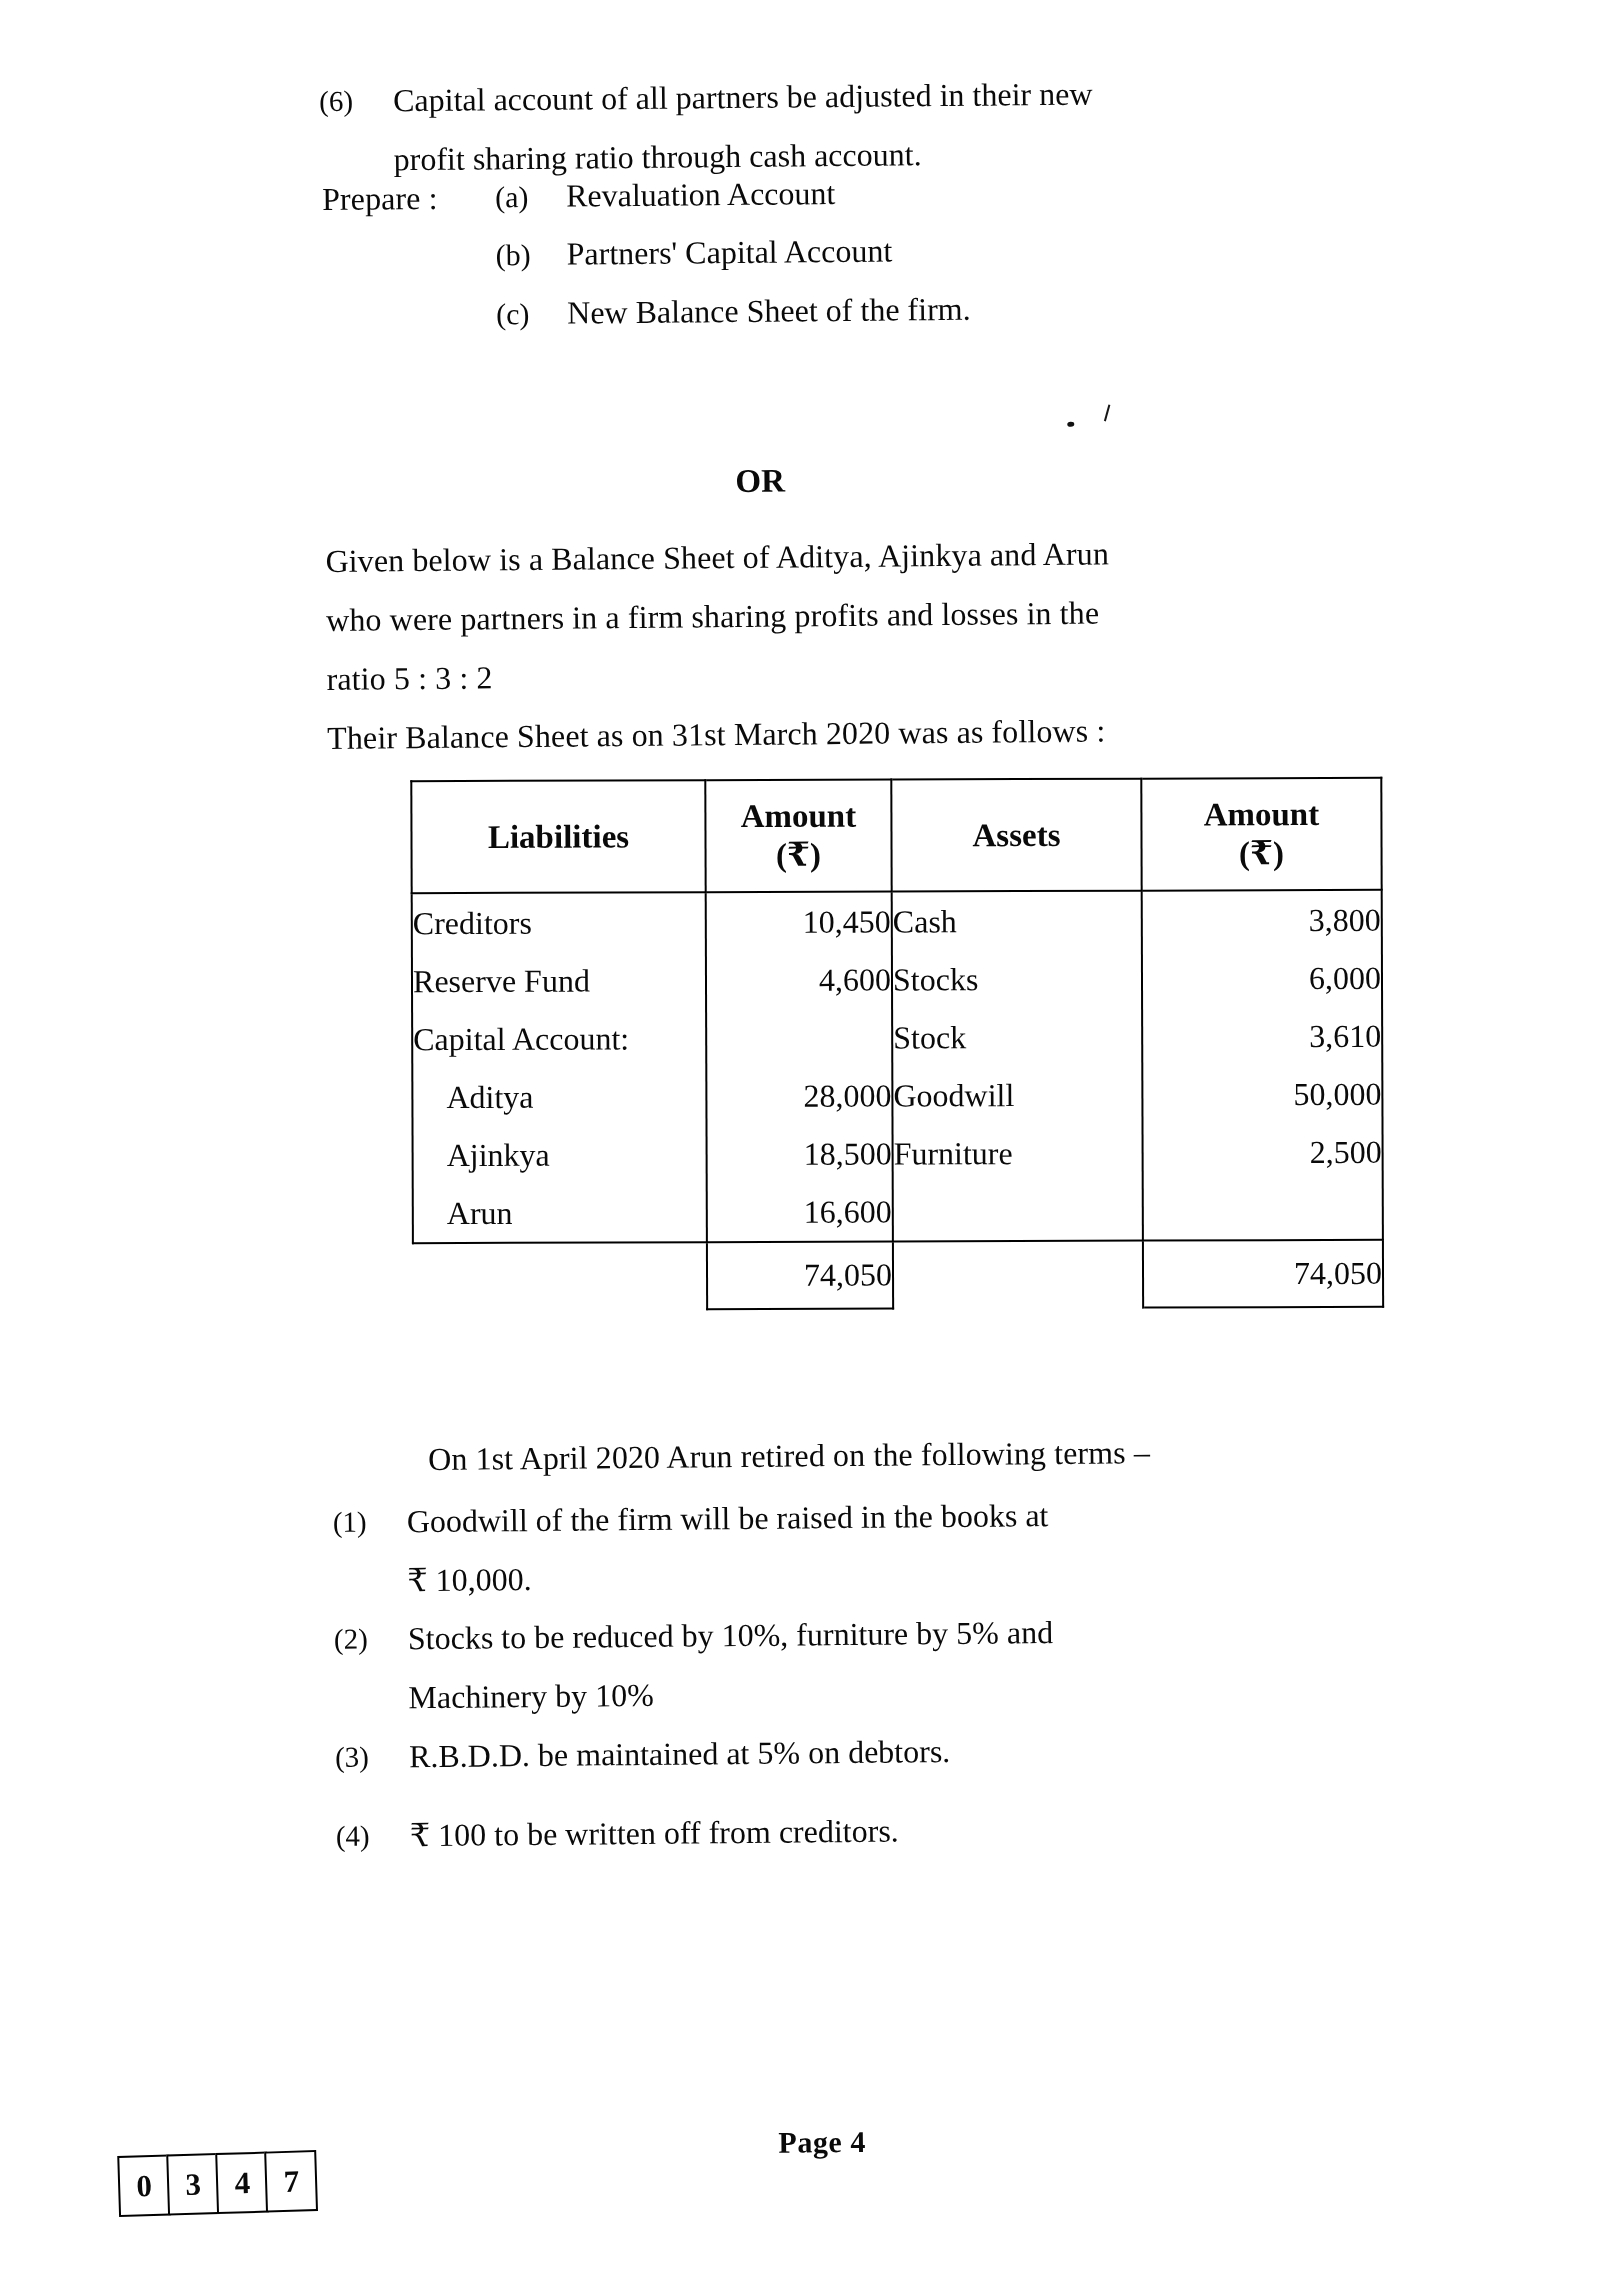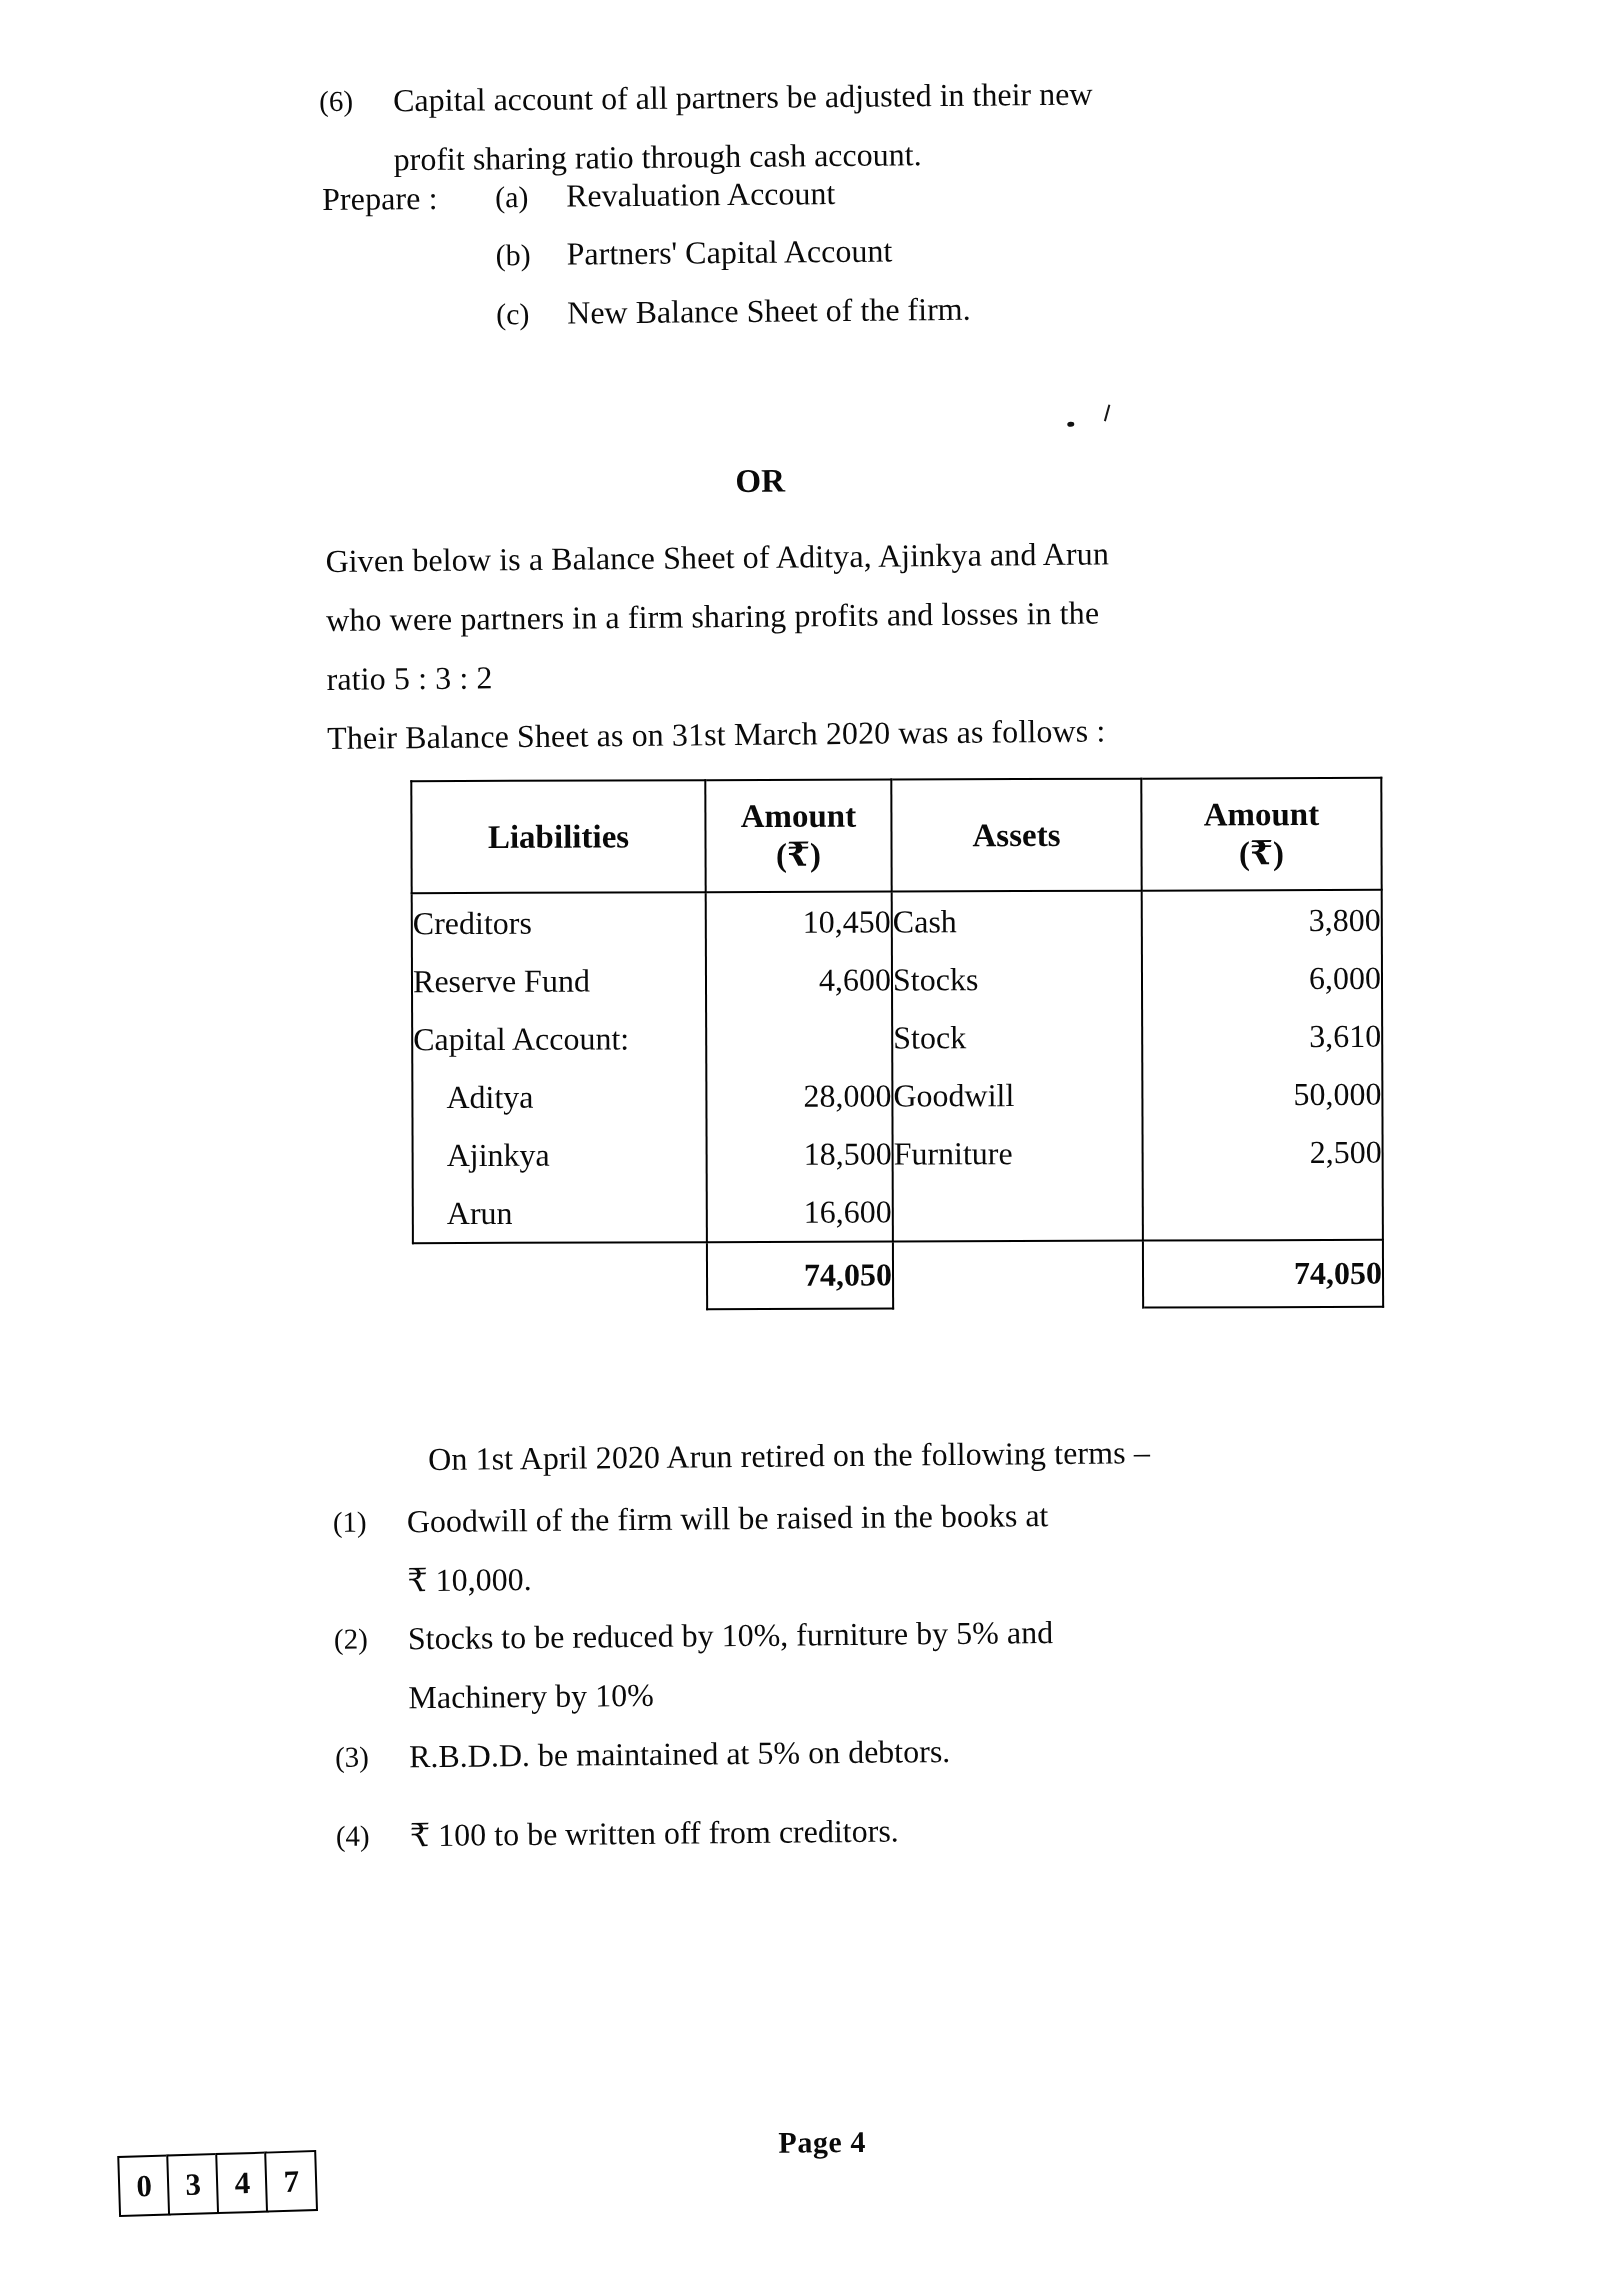--- a/index.html
+++ b/index.html
@@ -107,21 +107,21 @@
   .item-line {
     display: block;
     height: 58px;
     line-height: 58px;
     white-space: nowrap;
   }
   .item-line.ind { padding-left: 33px; }
   .item-line.blank { color: transparent; }
 
   .total-cell {
-    font-weight: bold;
+    font-weight: normal;
     font-size: 35px;
     height: 65px;
     line-height: 65px;
     padding: 0 23.5px 0 9.8px;
     text-align: right;
     margin-left: 13px;
   }
   .total-empty { height: 65px; }
 
   

